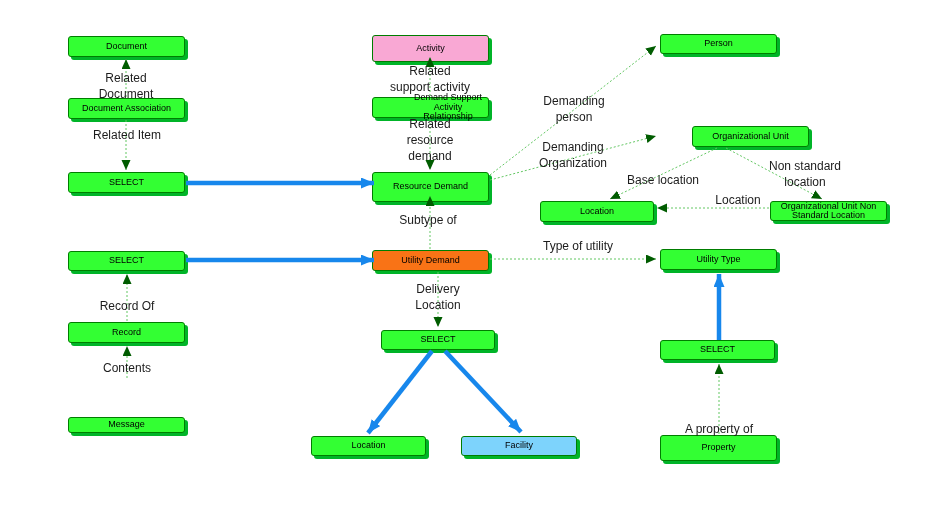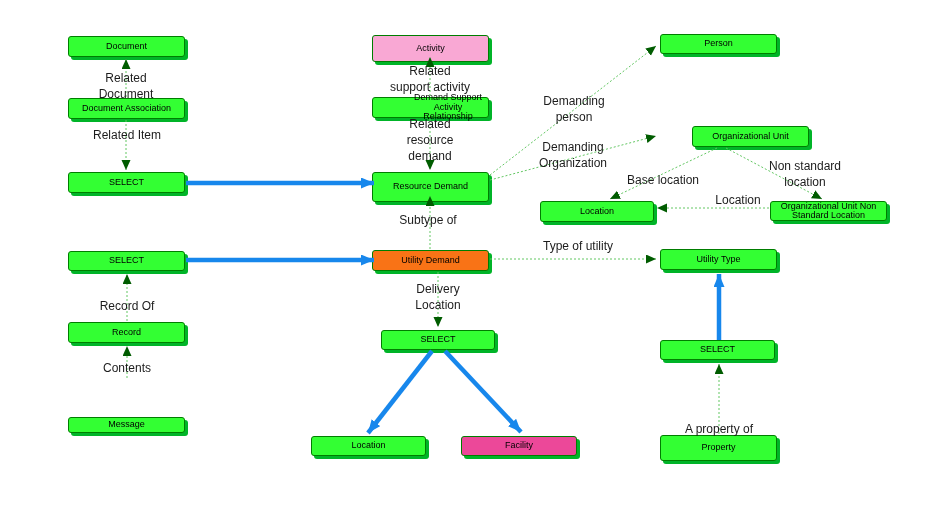--- a/index.html
+++ b/index.html
@@ -105,21 +105,21 @@
       <div class="node" style="left: 692px; top: 126px; width: 117px; height: 21px; background: rgb(51, 255, 51); border-color: rgb(0, 125, 0); color: rgb(0, 0, 0);">Organizational Unit</div>
       <div class="node" style="left: 540px; top: 201px; width: 114px; height: 21px; background: rgb(51, 255, 51); border-color: rgb(0, 125, 0); color: rgb(0, 0, 0);">Location</div>
       <div class="node" style="left: 770px; top: 201px; width: 117px; height: 20px; background: rgb(51, 255, 51); border-color: rgb(0, 125, 0); color: rgb(0, 0, 0);">Organizational Unit Non Standard Location</div>
       <div class="node" style="left: 68px; top: 251px; width: 117px; height: 20px; background: rgb(51, 255, 51); border-color: rgb(0, 125, 0); color: rgb(0, 0, 0);">SELECT</div>
       <div class="node" style="left: 372px; top: 250px; width: 117px; height: 21px; background: #f97316; border-color: rgb(0, 125, 0); color: rgb(0, 0, 0);">Utility Demand</div>
       <div class="node" style="left: 660px; top: 249px; width: 117px; height: 21px; background: rgb(51, 255, 51); border-color: rgb(0, 125, 0); color: rgb(0, 0, 0);">Utility Type</div>
       <div class="node" style="left: 381px; top: 330px; width: 114px; height: 20px; background: rgb(51, 255, 51); border-color: rgb(0, 125, 0); color: rgb(0, 0, 0);">SELECT</div>
       <div class="node" style="left: 68px; top: 322px; width: 117px; height: 21px; background: rgb(51, 255, 51); border-color: rgb(0, 125, 0); color: rgb(0, 0, 0);">Record</div>
       <div class="node" style="left: 68px; top: 379px; width: 117px; height: 16px; background: rgb(51, 255, 51); border-color: rgb(0, 125, 0); color: rgb(0, 0, 0); margin-top: 38px;">Message</div>
       <div class="node" style="left: 311px; top: 436px; width: 115px; height: 20px; background: rgb(51, 255, 51); border-color: rgb(0, 125, 0); color: rgb(0, 0, 0);">Location</div>
-      <div class="node" style="left: 461px; top: 436px; width: 116px; height: 20px; background: #ec4899; border-color: rgb(0, 125, 0); color: rgb(0, 0, 0);">Facility</div>
+      <div class="node" style="left: 461px; top: 436px; width: 116px; height: 20px; background: #7dd3fc; border-color: rgb(0, 125, 0); color: rgb(0, 0, 0);">Facility</div>
       <div class="node" style="left: 660px; top: 340px; width: 115px; height: 20px; background: rgb(51, 255, 51); border-color: rgb(0, 125, 0); color: rgb(0, 0, 0);">SELECT</div>
       <div class="node" style="left: 660px; top: 435px; width: 117px; height: 26px; background: rgb(51, 255, 51); border-color: rgb(0, 125, 0); color: rgb(0, 0, 0);">Property</div>
     </div>
   <div id="label-layer">
       <div class="edge-label" style="left: 126px; top: 70px; color: rgb(28, 28, 28);">Related
 Document</div>
       <div class="edge-label" style="left: 127px; top: 127px; color: rgb(28, 28, 28);">Related Item</div>
       <div class="edge-label" style="left: 430px; top: 63px; color: rgb(28, 28, 28);">Related
 support activity</div>
       <div class="edge-label" style="left: 430px; top: 116px; color: rgb(28, 28, 28);">Related

